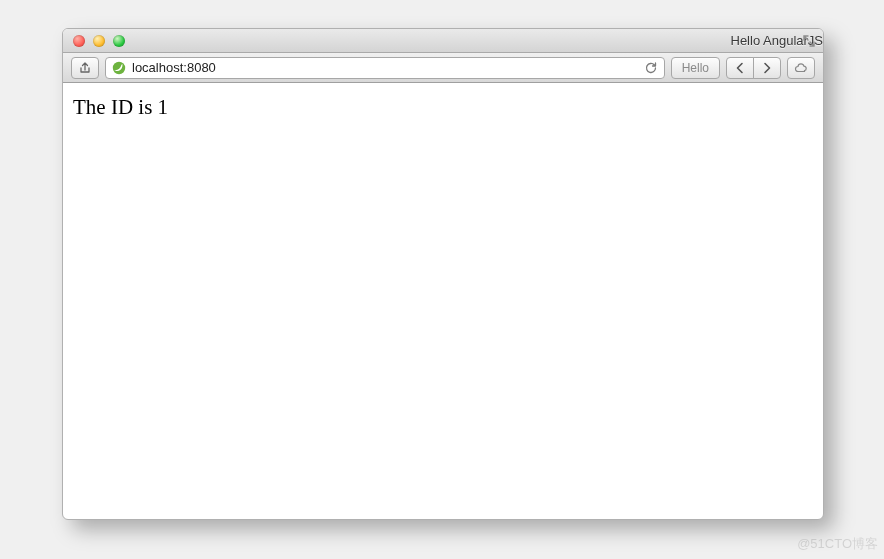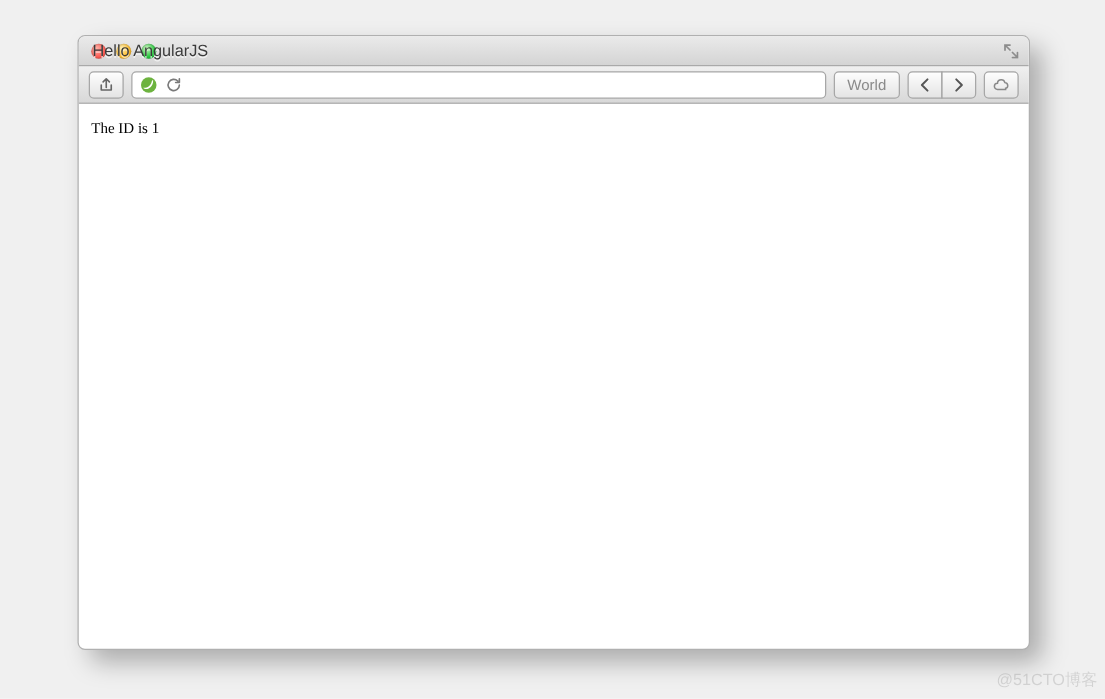--- a/index.html
+++ b/index.html
@@ -50,22 +50,22 @@
       width: 12px;
       height: 12px;
       border-radius: 50%;
       box-shadow: inset 0 0 2px rgba(0,0,0,0.35);
     }
     .tl.red { background: radial-gradient(circle at 35% 30%, #ffb0a6, #ff5f57 60%, #e1443a); }
     .tl.yellow { background: radial-gradient(circle at 35% 30%, #fff0b6, #ffbd2e 60%, #dea123); }
     .tl.green { background: radial-gradient(circle at 35% 30%, #d0f6c2, #28c940 60%, #1fa834); }
     .title {
       position: absolute;
-      left: 11px; right: 0;
-      text-align: left;
+      left: 0; right: 0;
+      text-align: right;
       font-size: 13px;
       color: #3a3a3a;
       text-shadow: 0 1px 0 rgba(255,255,255,0.6);
       pointer-events: none;
     }
     .fs-icon {
       position: absolute;
       right: 8px;
       top: 6px;
       width: 12px; height: 12px;
@@ -126,21 +126,21 @@
     .nav-group {
       display: inline-flex;
     }
     .nav-group .tb-btn:first-child { border-radius: 4px 0 0 4px; }
     .nav-group .tb-btn:last-child { border-radius: 0 4px 4px 0; margin-left: -1px; }
 
     .content {
       flex: 1;
       padding: 12px 10px;
       font-family: "Times New Roman", Times, serif;
-      font-size: 12px;
+      font-size: 21px;
       color: #000;
     }
     .content p { margin: 0 0 16px 0; }
 
     .watermark {
       position: absolute;
       right: 6px;
       bottom: 6px;
       font-size: 13px;
       color: rgba(0,0,0,0.12);
@@ -176,29 +176,30 @@
       </span>
     </div>
 
     <div class="address">
       <span class="favicon">
         <svg viewBox="0 0 14 14">
             <circle cx="7" cy="7" r="6.2" fill="#6db33f"></circle>
             <path d="M10.5 3.2c.2 2.8-1 5.4-3.6 6.5-1.8.8-3.6.3-4.4-.6.3.1.6.1.9.1 2.8 0 5.2-2 6-5.1.2-.7.3-.9 1.1-.9z" fill="#fff"></path>
           </svg>
       </span>
+      <span class="urltext">localhost:8080</span>
       <span class="refresh">
         <svg viewBox="0 0 14 14">
             <path d="M11.5 7a4.5 4.5 0 1 1-1.3-3.2M11.5 2v3h-3" stroke="#7a7a7a" stroke-width="1.3" fill="none" stroke-linecap="round" stroke-linejoin="round"></path>
           </svg>
       </span>
     </div>
 
     <div class="tb-btn reader-btn">
-      <span>World</span>
+      <span>Hello</span>
     </div>
 
     <div class="nav-group">
       <div class="tb-btn">
         <span>
           <svg viewBox="0 0 14 14">
               <path d="M9 2.5L4.5 7 9 11.5" stroke="#555" stroke-width="1.6" fill="none" stroke-linecap="round" stroke-linejoin="round"></path>
             </svg>
         </span>
       </div>

